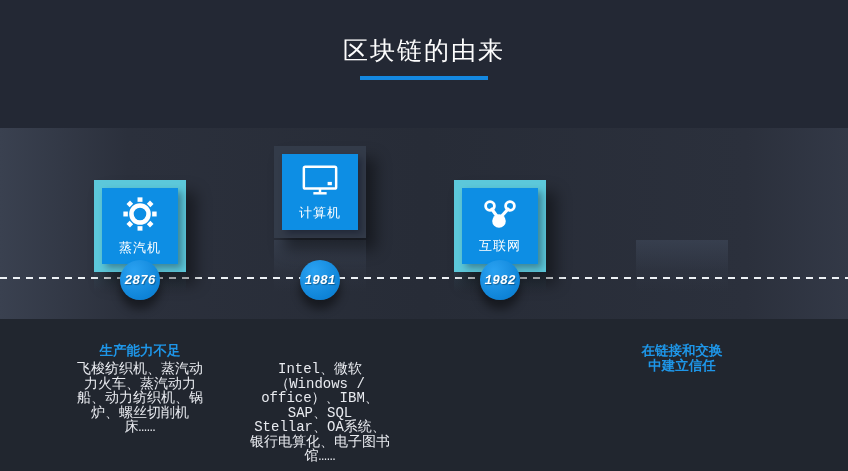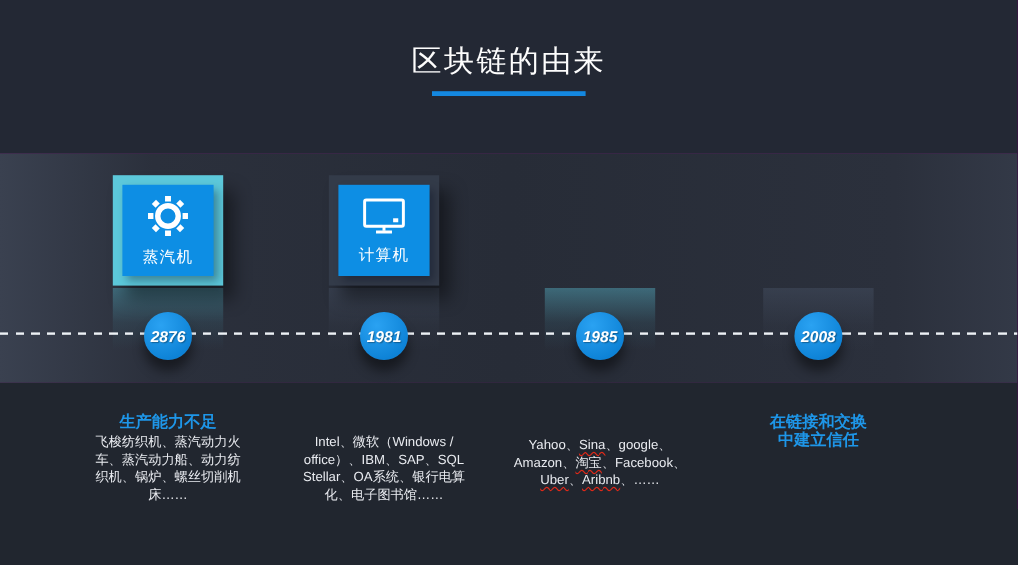--- a/index.html
+++ b/index.html
@@ -1,53 +1,53 @@
 <!DOCTYPE html>
 <html><head>
 <meta charset="utf-8">
 <style>
   html,body{margin:0;padding:0;background:#10141c;font-family:"Liberation Sans","DejaVu Sans",sans-serif;}
-  .slide{position:relative;width:848px;height:471px;overflow:hidden;background:#701a75;}
+  .slide{position:relative;width:848px;height:471px;overflow:hidden;background:#7f1d1d;font-family:Liberation Mono, monospace;}
 
   .band-top{position:absolute;top:0;left:0;right:0;height:128px;background:#232834;}
   .band-mid{position:absolute;top:128px;left:0;right:0;height:191px;
     background:linear-gradient(90deg,#3a4150 0%,#2b303c 15%,#272c37 50%,#2b303c 88%,#333947 100%);}
   .band-bottom{position:absolute;top:319px;left:0;right:0;bottom:0;background:#21262f;}
 
   .title{position:absolute;top:34px;left:0;width:100%;text-align:center;color:#fdfdfd;
     font-size:25px;font-weight:400;letter-spacing:2px;}
   .title-underline{position:absolute;top:76px;left:360px;width:128px;height:4px;background:#1488e0;}
 
   .dash{position:absolute;top:277px;left:0;width:848px;height:2px;z-index:2;
     background:repeating-linear-gradient(90deg,#edf1f5 0 7px,transparent 7px 13px);}
 
   .col{position:absolute;top:0;width:212px;height:471px;}
   .c1{left:34px;} .c2{left:214px;} .c3{left:394px;} .c4{left:576px;}
 
   .frame{position:absolute;top:146px;left:60px;width:92px;height:92px;background:#333b49;
     box-shadow:10px 12px 14px rgba(0,0,0,.42);z-index:2;}
-  .frame.hl{background:#5cc8da;}
+  .frame.hl{background:#5cc8da;margin-top:34px;}
   .card{position:absolute;inset:8px;background:#0d8ee4;display:flex;flex-direction:column;
     align-items:center;justify-content:center;gap:7px;box-shadow:4px 4px 7px rgba(0,10,30,.35);}
   .card-label{color:#fff;font-size:13px;letter-spacing:1px;}
   .ic{display:block;}
 
   .refl{position:absolute;top:240px;left:60px;width:92px;height:52px;z-index:1;
     background:linear-gradient(180deg,rgba(66,76,94,.55),rgba(66,76,94,.12) 60%,rgba(0,0,0,0));}
   .refl.hl-r{background:linear-gradient(180deg,rgba(74,142,160,.62),rgba(60,108,126,.22) 55%,rgba(0,0,0,0));}
 
   .year{position:absolute;top:260px;left:86px;width:40px;height:40px;border-radius:50%;z-index:3;
     background:radial-gradient(circle at 35% 28%,#2aa2f2,#0d82d6 75%);
     box-shadow:0 9px 10px rgba(0,0,0,.45);display:flex;align-items:center;justify-content:center;}
   .year span{color:#fff;font-weight:bold;font-style:italic;font-size:13px;text-shadow:1px 1px 1px rgba(0,0,0,.35);}
 
   .heading{position:absolute;top:328px;left:6px;width:200px;text-align:center;color:#1e96e8;
     font-weight:bold;font-size:13.5px;line-height:15px;white-space:pre-line;margin-top:16px;}
   .body{position:absolute;top:362px;left:0;right:0;margin:0 auto;text-align:center;
-    color:#e9ebf0;font-size:11px;line-height:14.5px;}
+    color:#e9ebf0;font-size:14px;line-height:14.5px;}
   .c1 .body{width:126px;}
   .c2 .body{width:142px;}
   .c3 .body{width:148px;top:364px;}
   .c4 .body{width:142px;top:368px;}
 
   .sq{text-decoration:underline;text-decoration-style:wavy;text-decoration-color:#e02818;
     text-decoration-thickness:1px;text-underline-offset:2px;}
 </style>
 </head>
 <body>
@@ -104,28 +104,36 @@
       </div>
     </div>
     <div class="refl"></div>
     <div class="year">
       <span>1981</span>
     </div>
     <div class="body"><span>Intel、微软（Windows / office）、IBM、SAP、SQL Stellar、OA系统、银行电算化、电子图书馆……</span></div>
   </div>
 
   <div class="col c3">
+    <div class="frame hl">
+      <div class="card">
+        <svg class="ic" width="36" height="32" viewBox="0 0 36 32">
+          <line x1="17" y1="21" x2="9" y2="10" stroke="#fff" stroke-width="3.2"></line>
+          <line x1="17" y1="21" x2="27" y2="10" stroke="#fff" stroke-width="3.2"></line>
+          <circle cx="8" cy="8" r="4.4" fill="none" stroke="#fff" stroke-width="2.8"></circle>
+          <circle cx="28" cy="8" r="4.4" fill="none" stroke="#fff" stroke-width="2.8"></circle>
+          <circle cx="17" cy="23" r="6.8" fill="#fff"></circle>
+        </svg>
+        <div class="card-label">互联网</div>
+      </div>
+    </div>
     <div class="refl hl-r"></div>
     <div class="year">
-      <span>1985</span>
+      <span>1982</span>
     </div>
-    <div class="body"><span>Yahoo、</span><span class="sq">Sina</span><span>、google、Amazon、</span><span class="sq">淘宝</span><span>、Facebook、</span><span class="sq">Uber</span><span>、</span><span class="sq">Aribnb</span><span>、……</span></div>
   </div>
 
   <div class="col c4">
     <div class="refl"></div>
-    <div class="year">
-      <span>2008</span>
-    </div>
     <div class="heading">在链接和交换
 中建立信任</div>
   </div>
 </div>
 
 </body></html>

